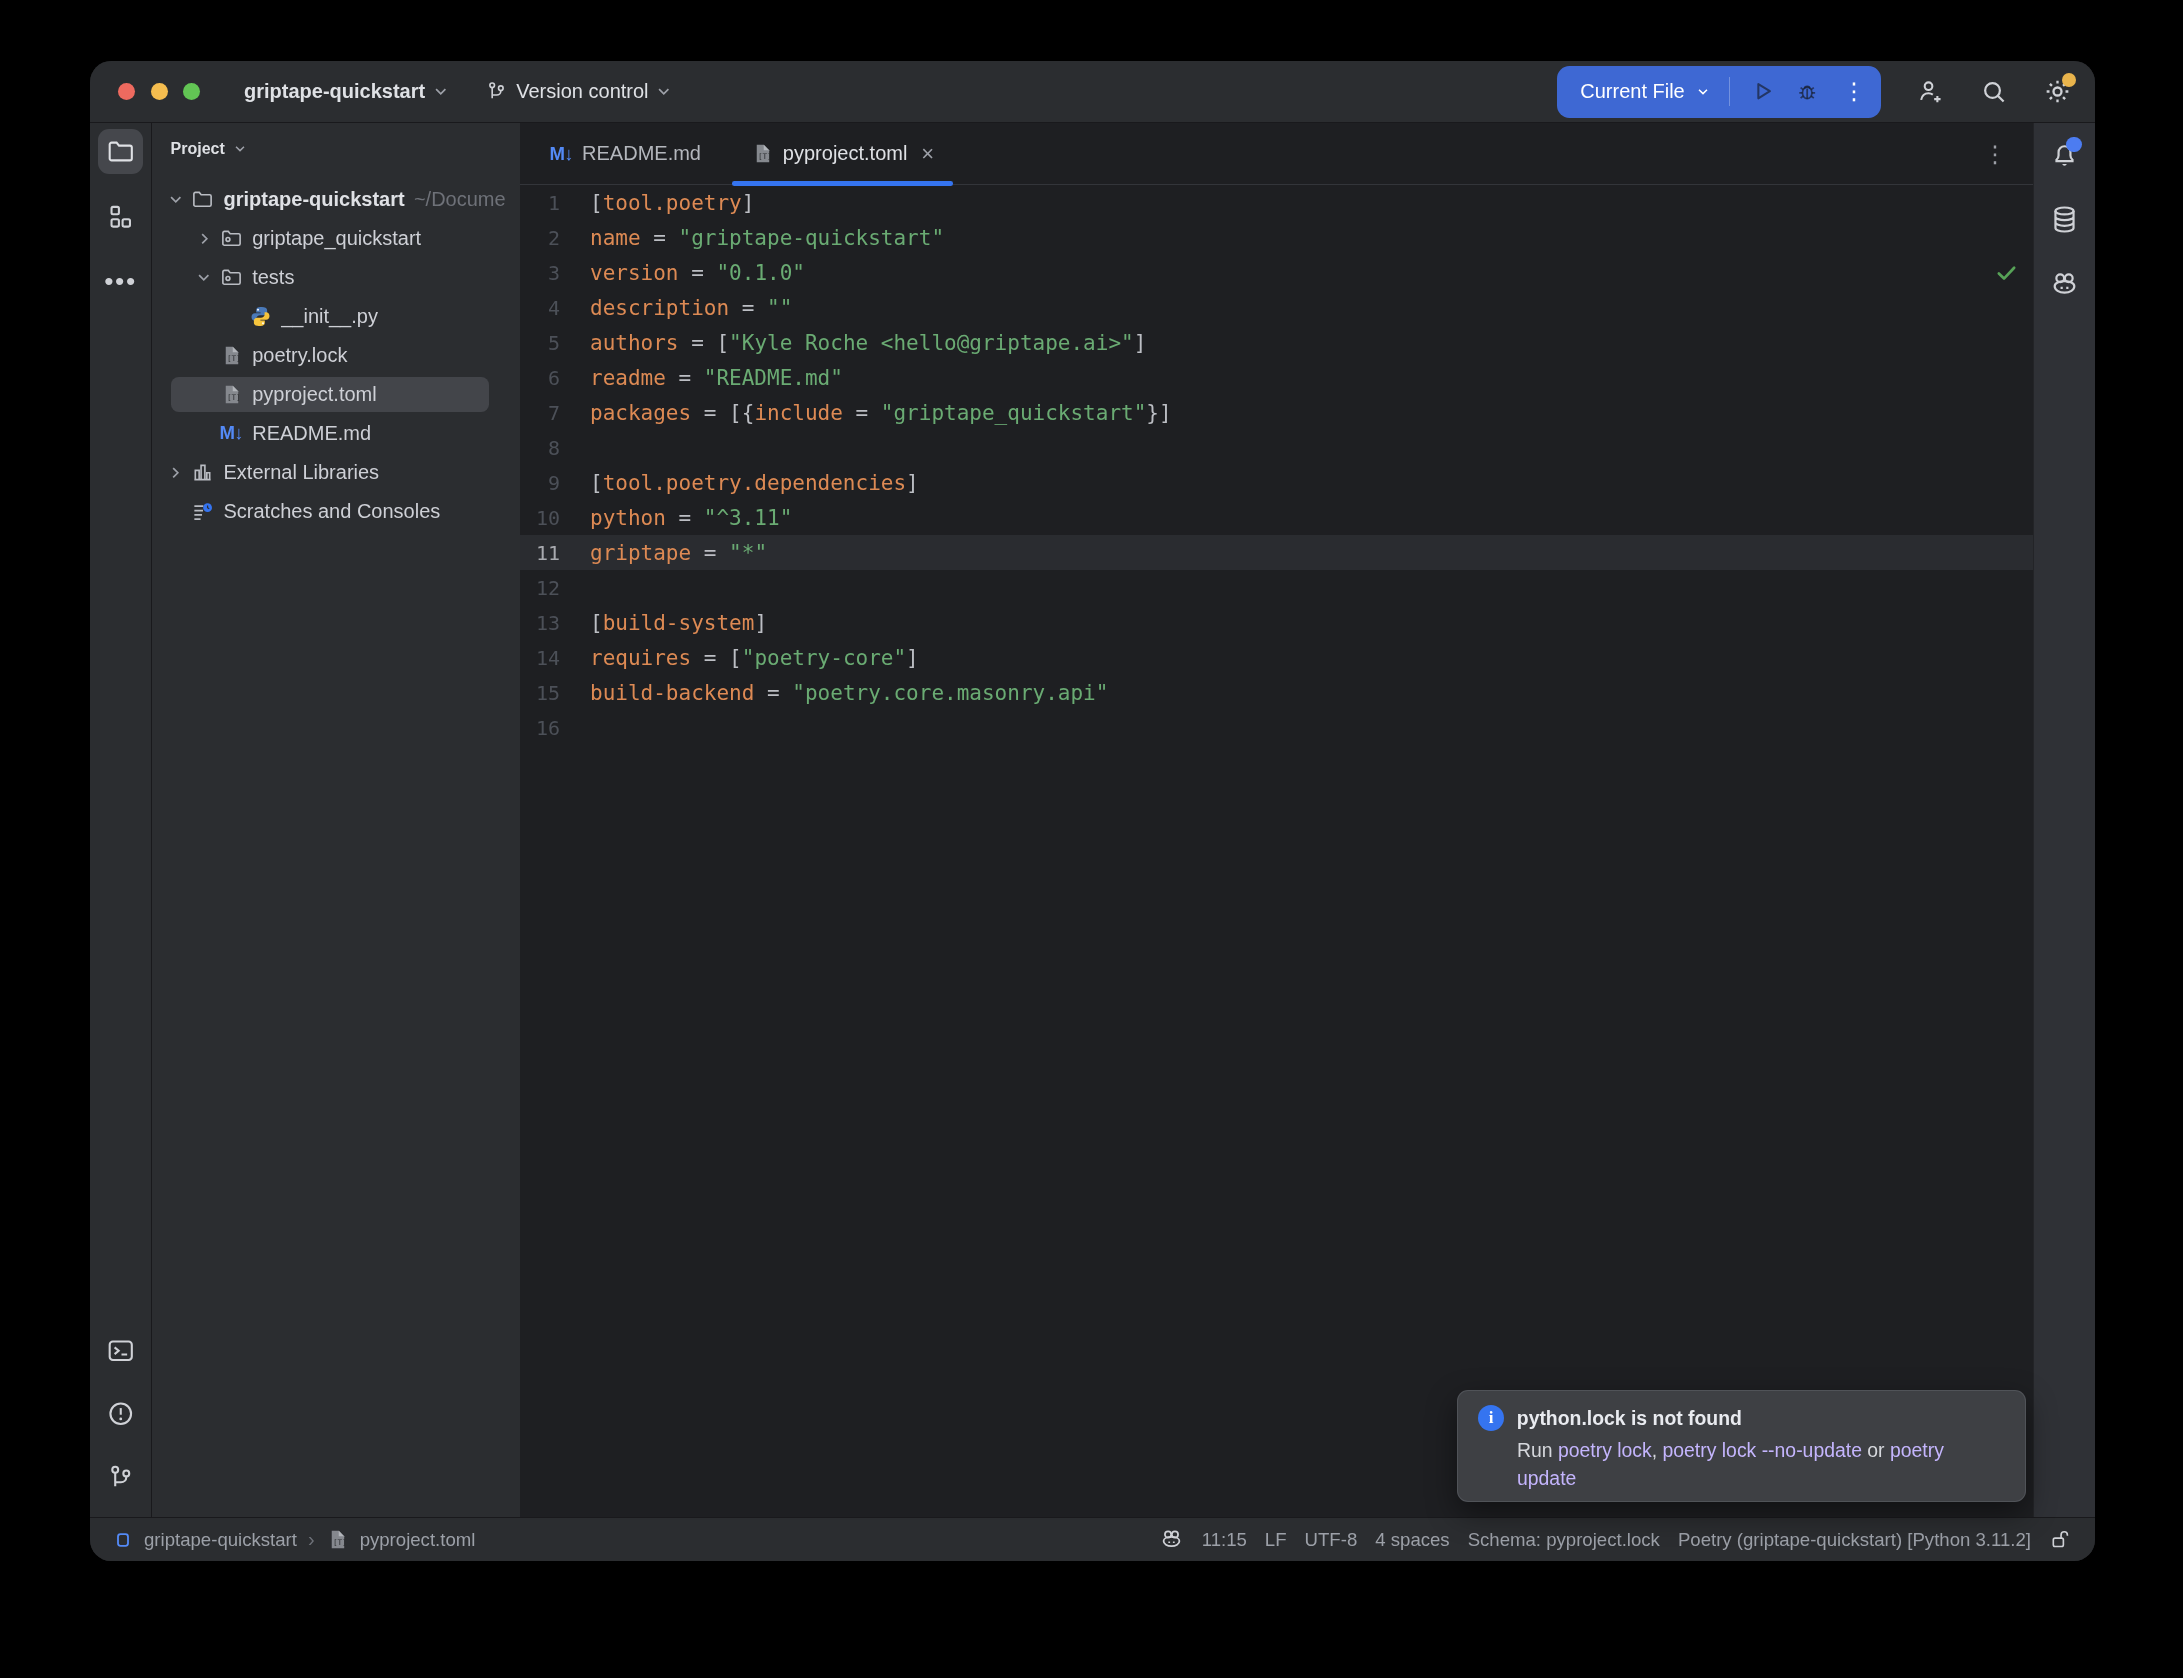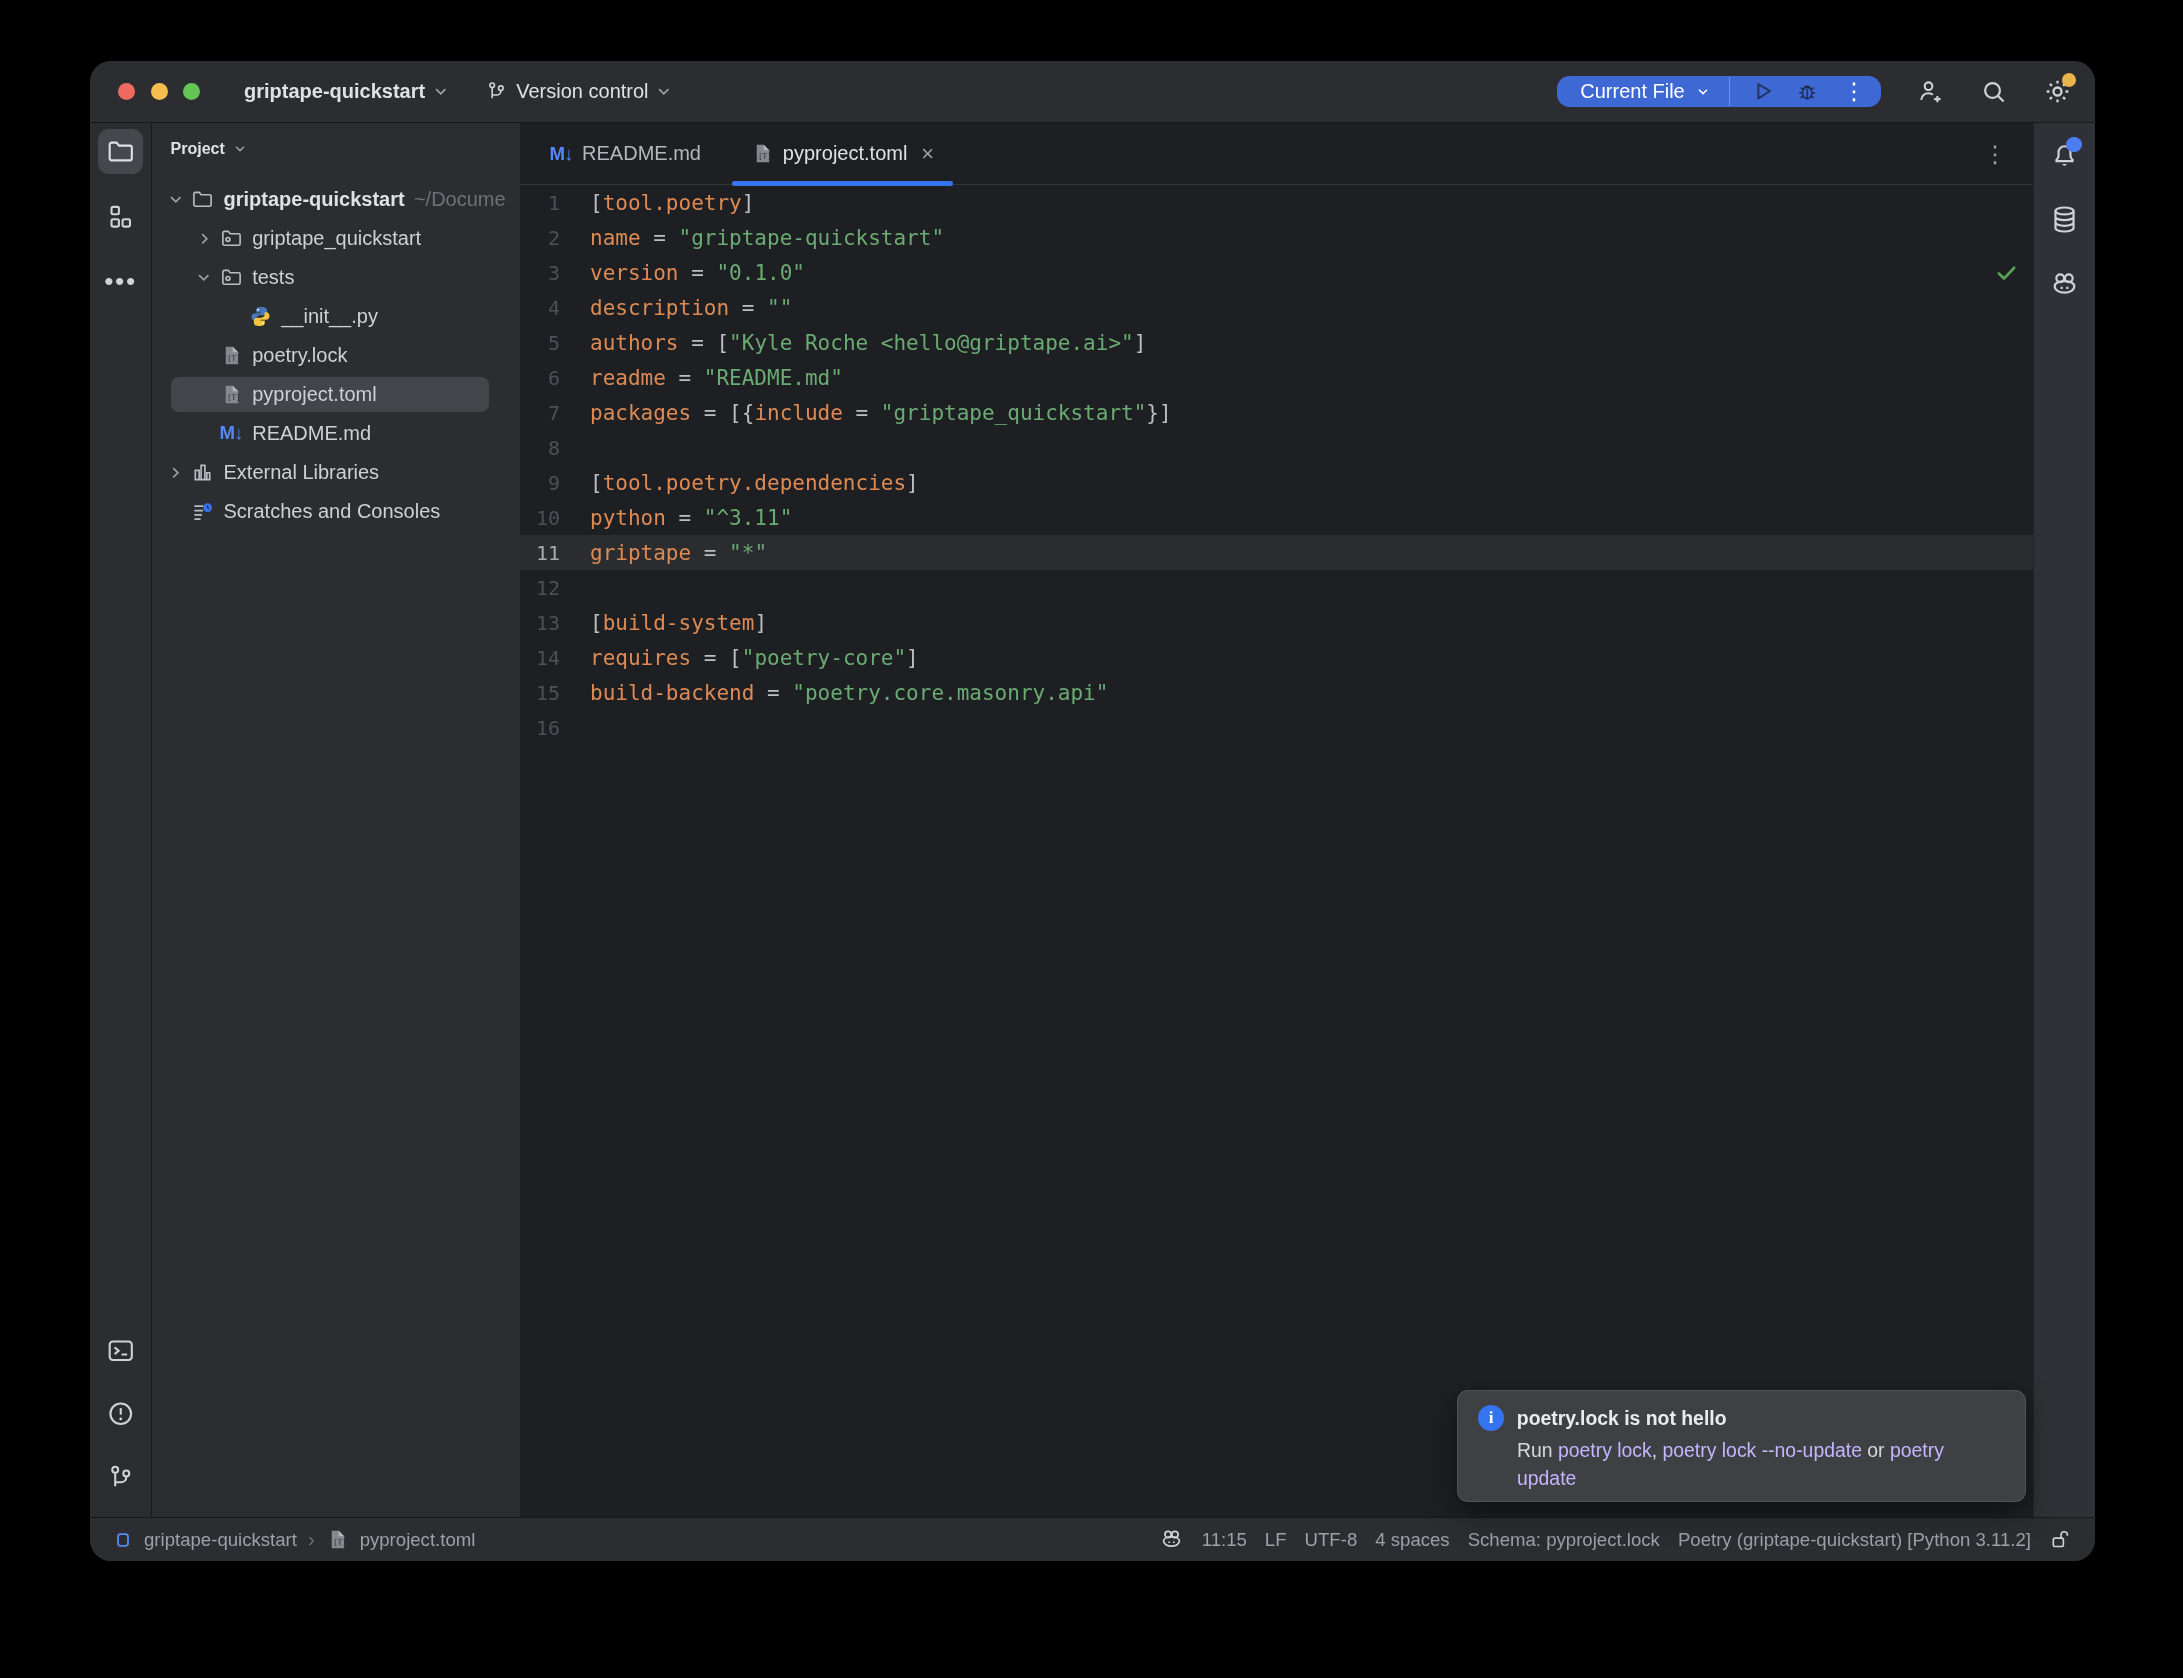--- a/index.html
+++ b/index.html
@@ -12,21 +12,21 @@
   .titlebar{height:61px;background:#2b2d30;border-bottom:1.6px solid #19191c;display:flex;align-items:center;flex:0 0 auto;}
   .traffic{display:flex;gap:15.5px;margin-left:28px;}
   .traffic span{width:17px;height:17px;border-radius:50%;display:block;}
   .tl-close{background:#ee6a5f}.tl-min{background:#f5bd4f}.tl-max{background:#62c554}
   .tb-group{display:flex;align-items:center;gap:7.8px;margin-left:44px;color:#dfe1e5;font-size:20px;cursor:default;}
   .tb-group .chev{color:#9da0a8;}
   .proj-name{font-weight:600;}
   .icon{display:inline-flex;align-items:center;justify-content:center;color:#cfd1d6;}
   .icon svg{display:block;}
   .tb-right{margin-left:auto;display:flex;align-items:center;gap:34px;padding-right:22px;}
-  .run-widget{display:flex;align-items:center;height:31px;background:#3e68d3;border-radius:12.4px;
+  .run-widget{display:flex;align-items:center;height:52px;background:#3e68d3;border-radius:12.4px;
               padding:0 15.5px 0 23px;color:#fff;font-size:20px;gap:11px;}
   .run-widget .sep{width:1.6px;height:29.5px;background:rgba(255,255,255,.28);margin:0 7.8px;}
   .run-widget .dim{color:rgba(20,24,34,.62);}
   .kebab{font-size:23px;color:#fff;letter-spacing:0;line-height:1;}
   .gear-wrap,.bell-wrap{position:relative;}
   .badge{position:absolute;width:14px;height:14px;border-radius:50%;top:-3.1px;right:-3.1px;}
   
   .main{flex:1 1 auto;display:flex;min-height:0;}
   .activity{width:61px;background:#2b2d30;border-right:1.6px solid #19191c;display:flex;flex-direction:column;align-items:center;flex:0 0 auto;}
   .act-btn{width:45px;height:45px;border-radius:11px;display:flex;align-items:center;justify-content:center;color:#cfd1d6;}
@@ -515,20 +515,20 @@
               <rect x="4.5" y="10.5" width="10.5" height="8.8" rx="1.8"></rect>
               <path d="M12.6 10.5V7.2a3.3 3.3 0 0 1 6.6 0v1"></path>
             </svg>
           </span>
         </div>
     </div>
 
     <div class="notif">
       <div class="notif-head">
         <span class="info-ic">i</span>
-        <span class="notif-title">poetry.lock is not hello</span>
+        <span class="notif-title">python.lock is not found</span>
       </div>
       <div class="notif-body" id="notif-body"><span>Run </span><span class="nlink">poetry lock</span><span>, </span><span class="nlink">poetry lock --no-update</span><span> or </span><span class="nlink">poetry update</span></div>
     </div>
 
   </div>
 </div>
 
 
 </body></html>

